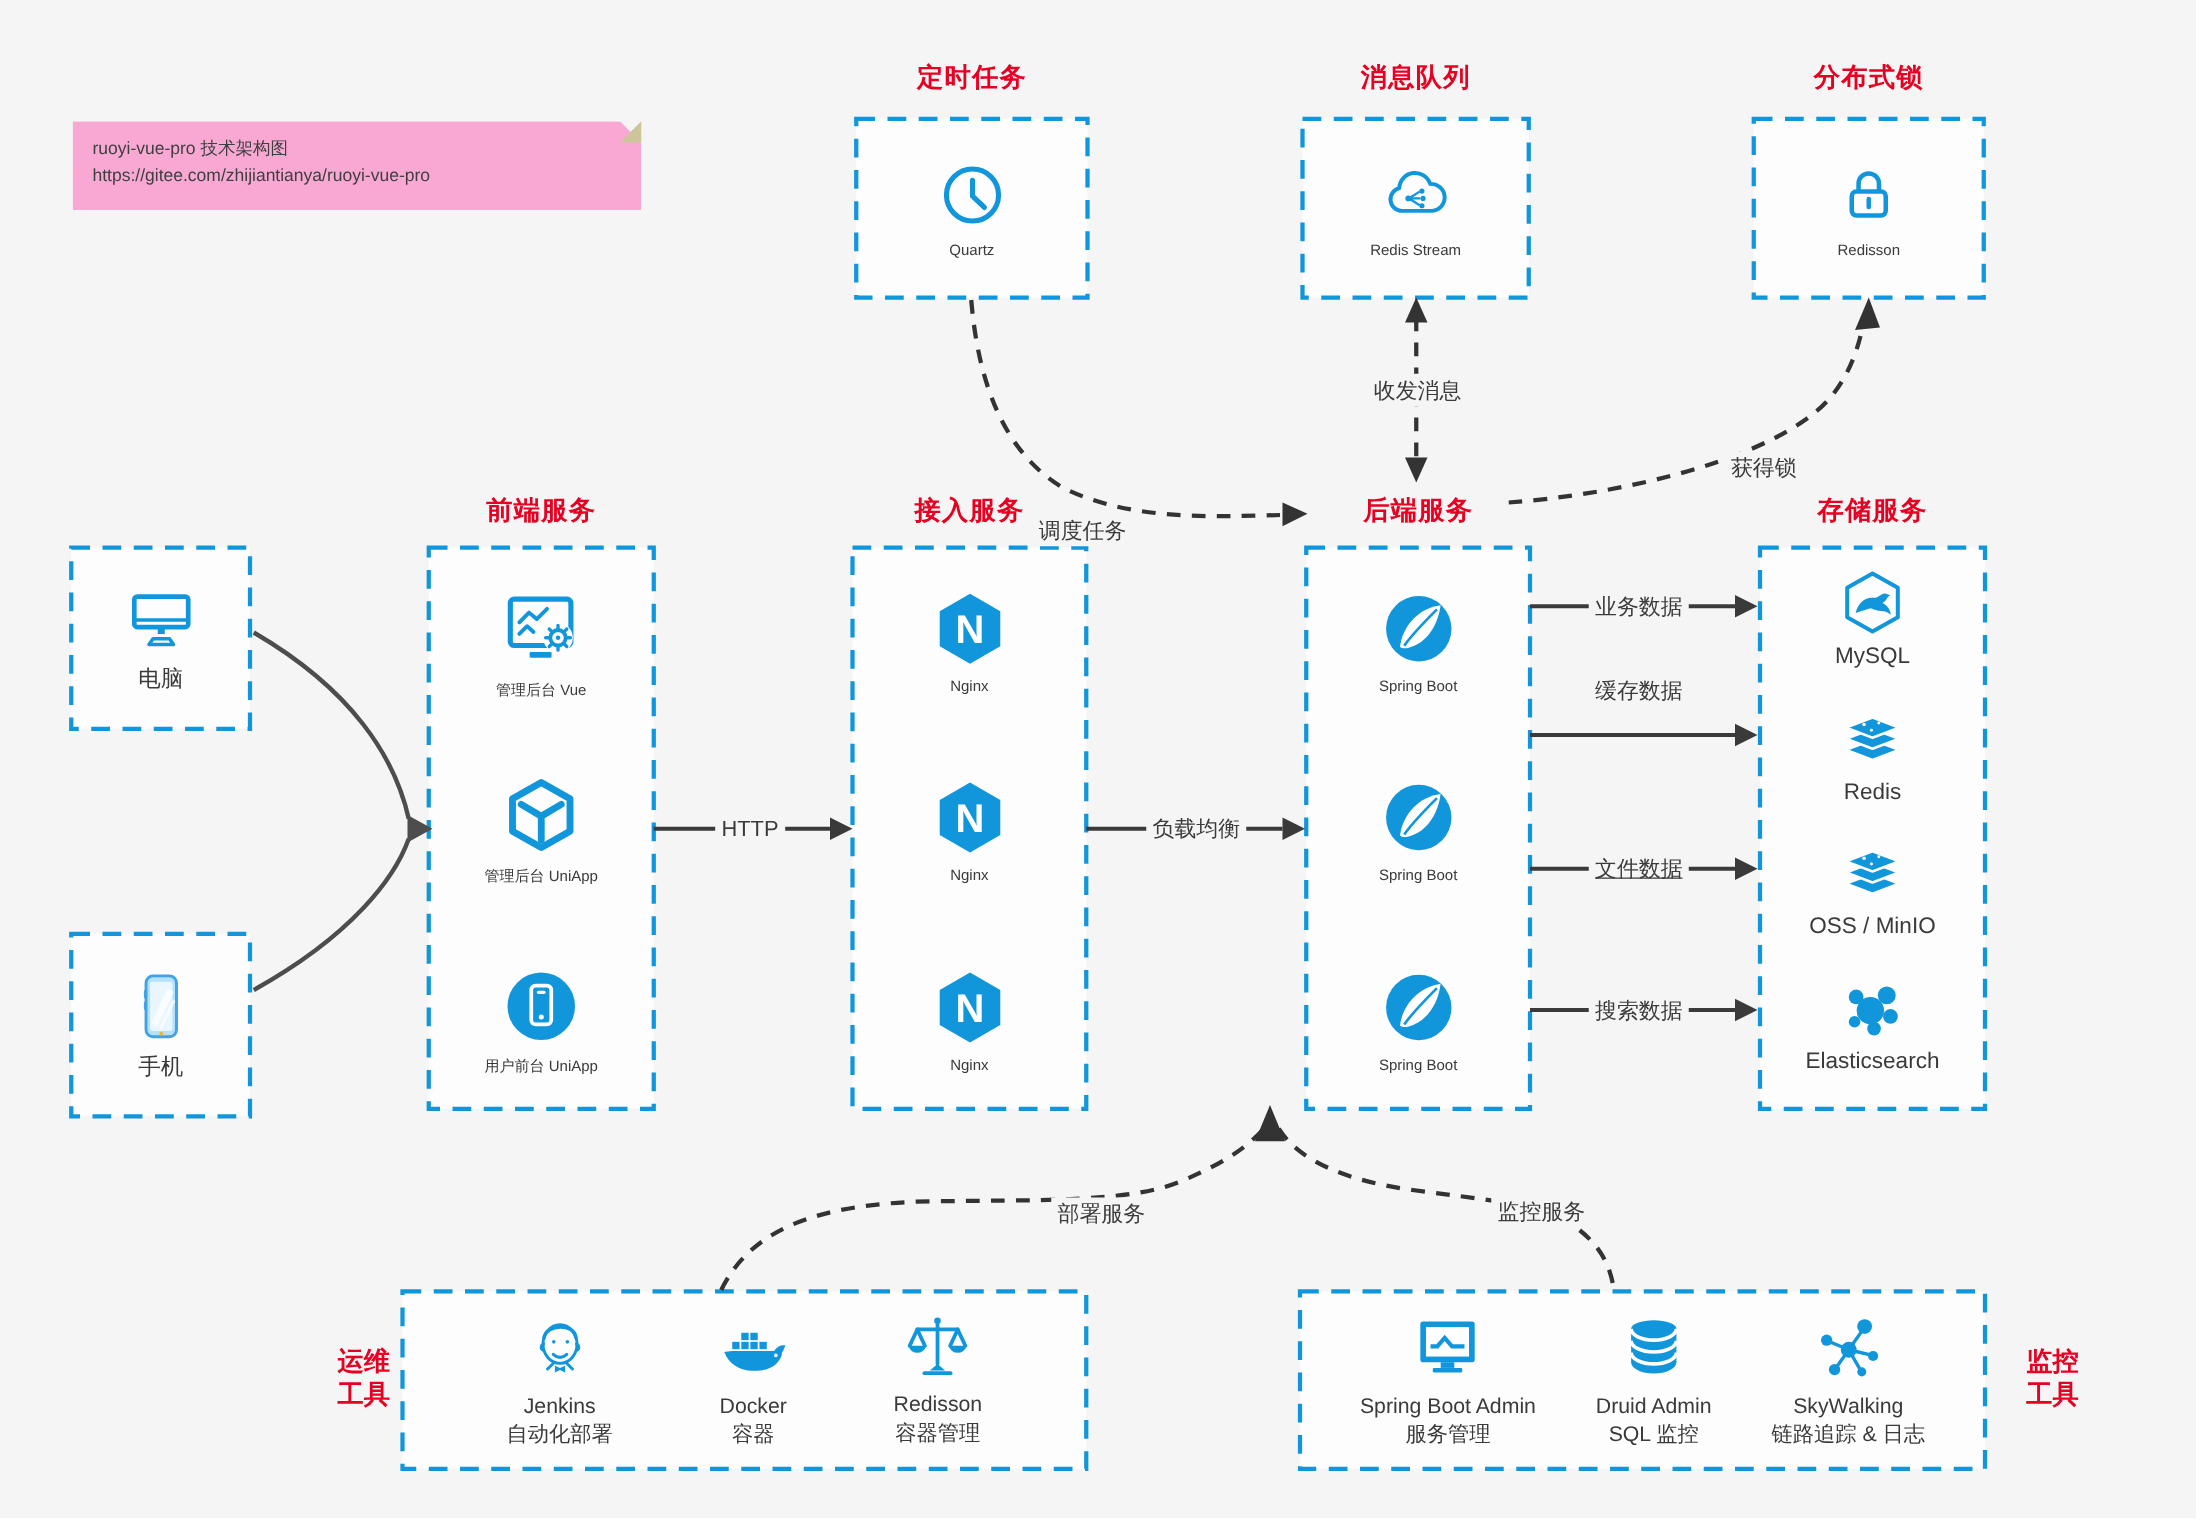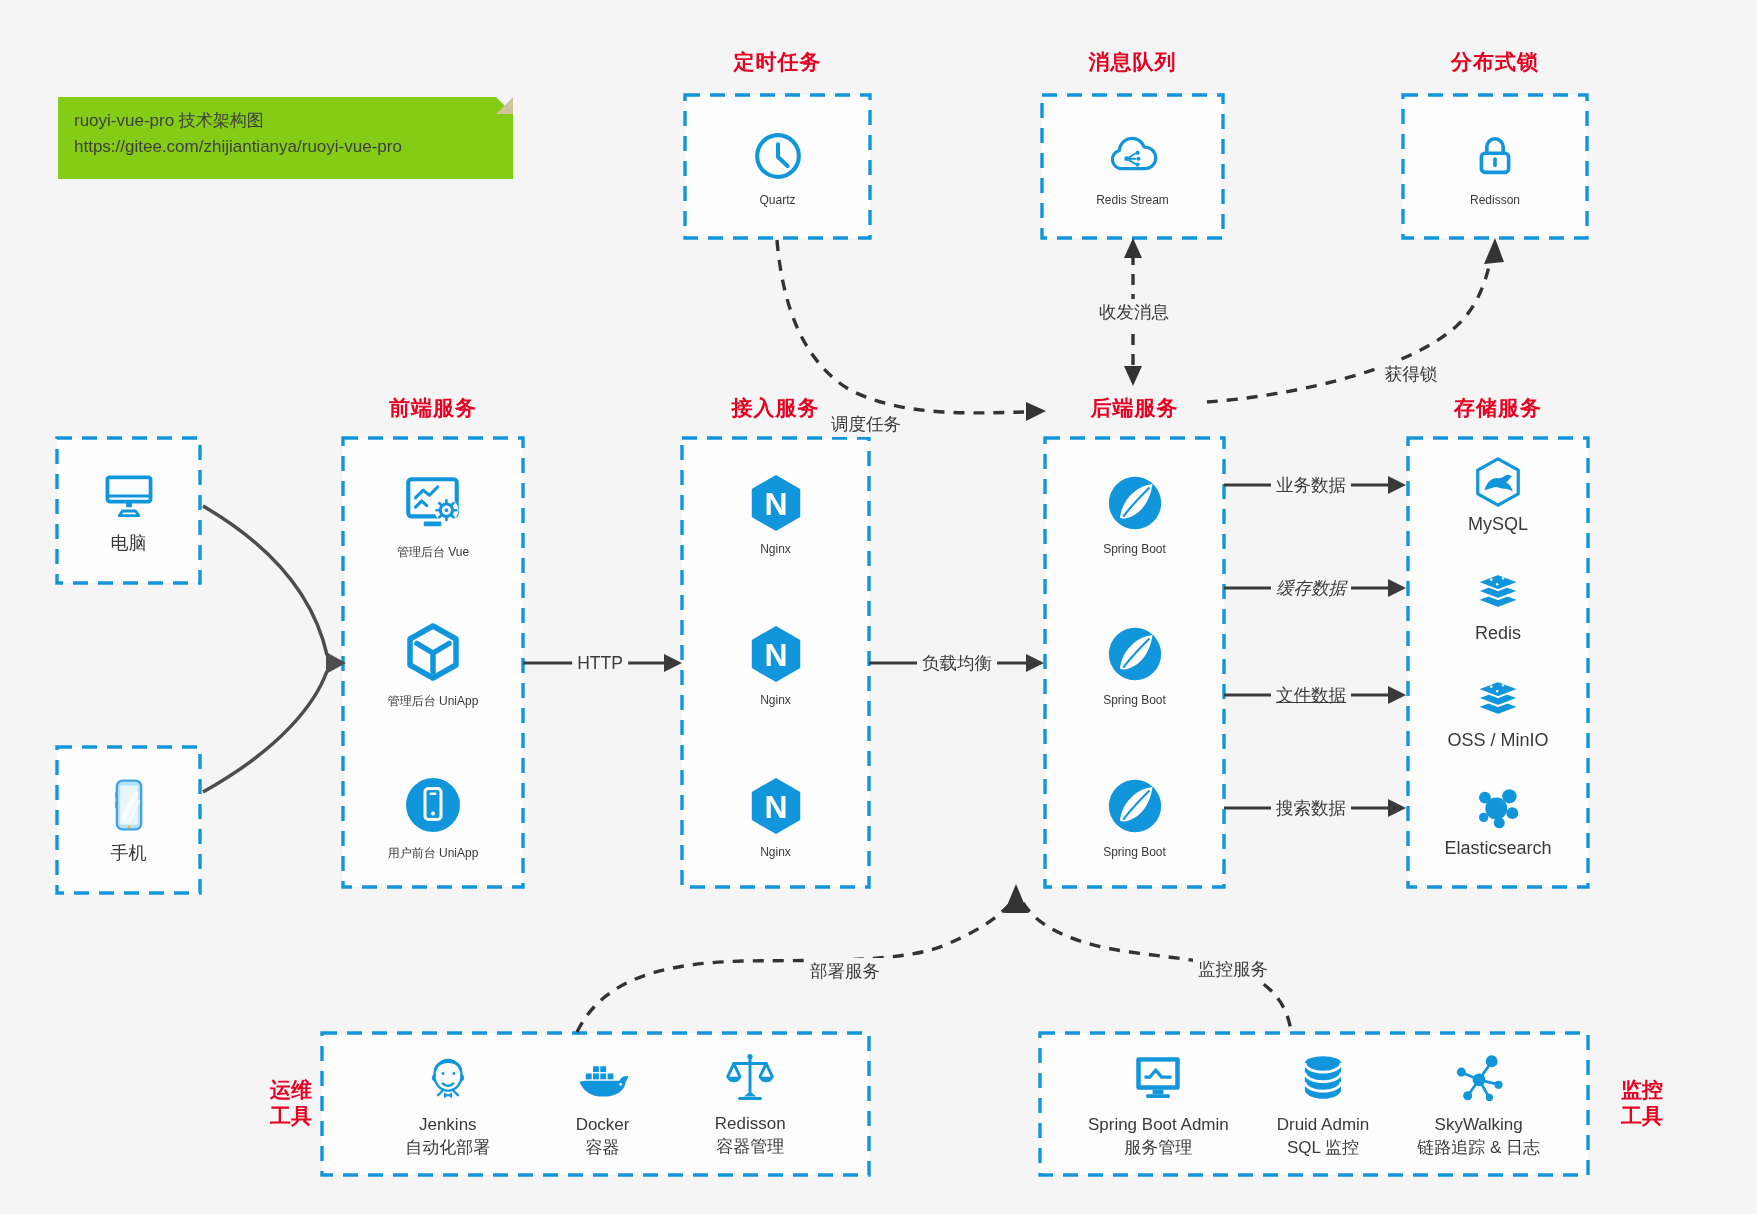--- a/index.html
+++ b/index.html
@@ -36,23 +36,23 @@
   .side-label{
     position:absolute;z-index:2;font-size:21px;font-weight:bold;color:var(--red);
     text-align:right;line-height:1.25;
   }
   .elabel{
     position:absolute;z-index:3;transform:translate(-50%,-50%);
     background:var(--bg);color:#3b3b3b;font-size:17.5px;
     padding:1px 5px;white-space:nowrap;
   }
   .note{
-    position:absolute;z-index:2;left:58px;top:97px;width:455px;height:82px;
-    background:#84cc16;box-sizing:border-box;padding:11px 16px;
-    font-size:17px;line-height:1.55;color:#3f3f3f;
+    position:absolute;z-index:2;left:58px;top:97px;width:455px;height:71px;
+    background:#f9a8d4;box-sizing:border-box;padding:11px 16px;
+    font-size:14px;line-height:1.55;color:#3f3f3f;
     clip-path:polygon(0 0,calc(100% - 17px) 0,100% 17px,100% 100%,0 100%);
   }
   .note-fold{
     position:absolute;z-index:2;left:496px;top:97px;width:0;height:0;
     border-left:17px solid transparent;border-bottom:17px solid #cdc69b;
   }
   .icon{flex:0 0 auto;}
 </style>
 </head>
 <body>
@@ -462,22 +462,22 @@
       <div class="blabel">
         <div>SkyWalking</div>
         <div>链路追踪 &amp; 日志</div>
       </div>
     </div>
   </div>
 
   <div class="elabel" style="left:600px;top:663px;">HTTP</div>
   <div class="elabel" style="left:957px;top:663px;">负载均衡</div>
   <div class="elabel" style="left:1311px;top:485px;">业务数据</div>
-  <div class="elabel" style="left:1311px;top:588px;font-style:italic;">缓存数据</div>
+  <div class="elabel" style="left:1311px;top:552px;">缓存数据</div>
   <div class="elabel" style="left:1311px;top:695px;text-decoration:underline;">文件数据</div>
   <div class="elabel" style="left:1311px;top:808px;">搜索数据</div>
   <div class="elabel" style="left:866px;top:424px;">调度任务</div>
   <div class="elabel" style="left:1134px;top:312px;">收发消息</div>
   <div class="elabel" style="left:1411px;top:374px;">获得锁</div>
-  <div class="elabel" style="left:845px;top:971px;font-family:Liberation Mono, monospace;">部署服务</div>
+  <div class="elabel" style="left:881px;top:971px;font-family:Liberation Mono, monospace;">部署服务</div>
   <div class="elabel" style="left:1233px;top:969px;">监控服务</div>
 
 </div>
 
 </body></html>

